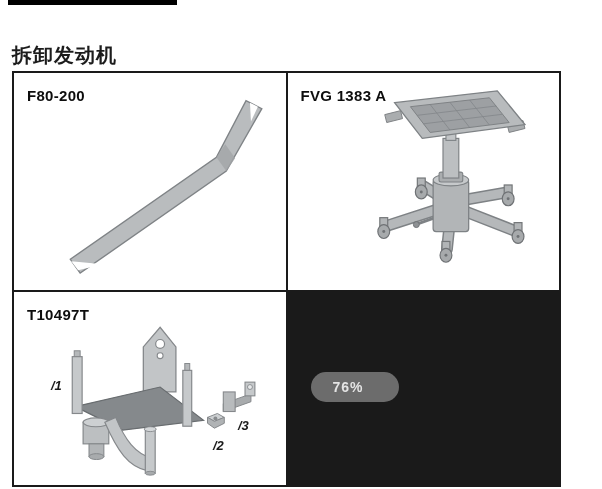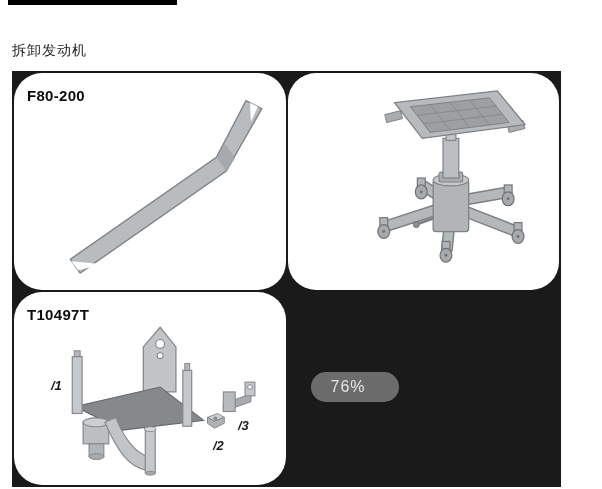--- a/index.html
+++ b/index.html
@@ -4,50 +4,50 @@
 <style>
   html,body{margin:0;padding:0;}
   body{
     width:602px;height:489px;position:relative;overflow:hidden;
     background:#ffffff;font-family:"Liberation Sans","DejaVu Sans",sans-serif;
   }
   .top-bar{
     position:absolute;left:8px;top:0;width:169px;height:5px;background:#000;
   }
   .page-title{
-    position:absolute;left:12px;top:42px;font-size:14px;font-weight:normal;
+    position:absolute;left:12px;top:42px;font-size:20px;font-weight:bold;
     color:#1c1c1c;letter-spacing:1px;
   }
   .tools-table{
     position:absolute;left:12px;top:71px;width:549px;height:416px;
     background:#1a1a1a;border:2px solid #1a1a1a;
     display:grid;grid-template-columns:1fr 1fr;grid-template-rows:217px 1fr;gap:2px;
     box-sizing:border-box;
   }
-  .cell{background:#fff;position:relative;overflow:hidden;border-radius:28px;}
+  .cell{background:#fff;position:relative;overflow:hidden;}
   .cell svg{position:absolute;left:0;top:0;width:100%;height:100%;}
   .cell-label{
     position:absolute;left:13px;top:14px;font-size:15px;font-weight:bold;
     color:#0d0d0d;letter-spacing:0.3px;z-index:2;
   }
   .callout{
     position:absolute;font-size:13px;font-weight:bold;font-style:italic;
     color:#1a1a1a;z-index:2;
   }
   .callout-1{left:37px;top:86px;}
   .callout-2{left:199px;top:146px;}
   .callout-3{left:224px;top:126px;}
   .progress-pill{
     position:absolute;left:311px;top:372px;width:88px;height:30px;
     border-radius:15px;background:rgba(176,176,176,0.55);
     display:flex;align-items:center;justify-content:center;
     padding-right:14px;box-sizing:border-box;z-index:5;
   }
   .progress-pill span{
-    font-size:16px;font-weight:normal;color:rgba(255,255,255,0.82);
+    font-size:14px;font-weight:bold;color:rgba(255,255,255,0.82);
     letter-spacing:1px;
   }
 </style>
 </head>
 <body>
 
 <div>
 
   <div class="top-bar"></div>
 
@@ -123,20 +123,21 @@
         <polygon points="108,30 212,18 240,52 136,66" fill="#b8bbbd" stroke="#7e8285" stroke-width="1.3"></polygon>
         <polygon points="124,34 204,25 224,50 144,60" fill="#9da0a3" stroke="#7e8285" stroke-width="1"></polygon>
         <g stroke="#7e8285" stroke-width="0.8" opacity="0.85">
           <line x1="144" y1="31.8" x2="164" y2="57.5"></line>
           <line x1="164" y1="29.5" x2="184" y2="55"></line>
           <line x1="184" y1="27.3" x2="204" y2="52.5"></line>
           <line x1="131" y1="42.7" x2="211" y2="33.3"></line>
           <line x1="137" y1="51.3" x2="217" y2="41.7"></line>
         </g>
       </svg>
+      <div class="cell-label">FVG 1383 A</div>
     </div>
 
     <div class="cell">
       <svg viewBox="0 0 275 197" preserveAspectRatio="none">
 
         <polygon points="131,102 131,56 148,36 164,56 164,102" fill="#c2c5c7" stroke="#85888b" stroke-width="1.3"></polygon>
         <circle cx="148" cy="53" r="4.5" fill="#ffffff" stroke="#85888b" stroke-width="1.2"></circle>
         <circle cx="148" cy="65" r="3" fill="#ffffff" stroke="#85888b" stroke-width="1.1"></circle>
 
         <polygon points="62,117 148,97 192,131 110,141" fill="#85898c" stroke="#686c6f" stroke-width="1.2"></polygon>

